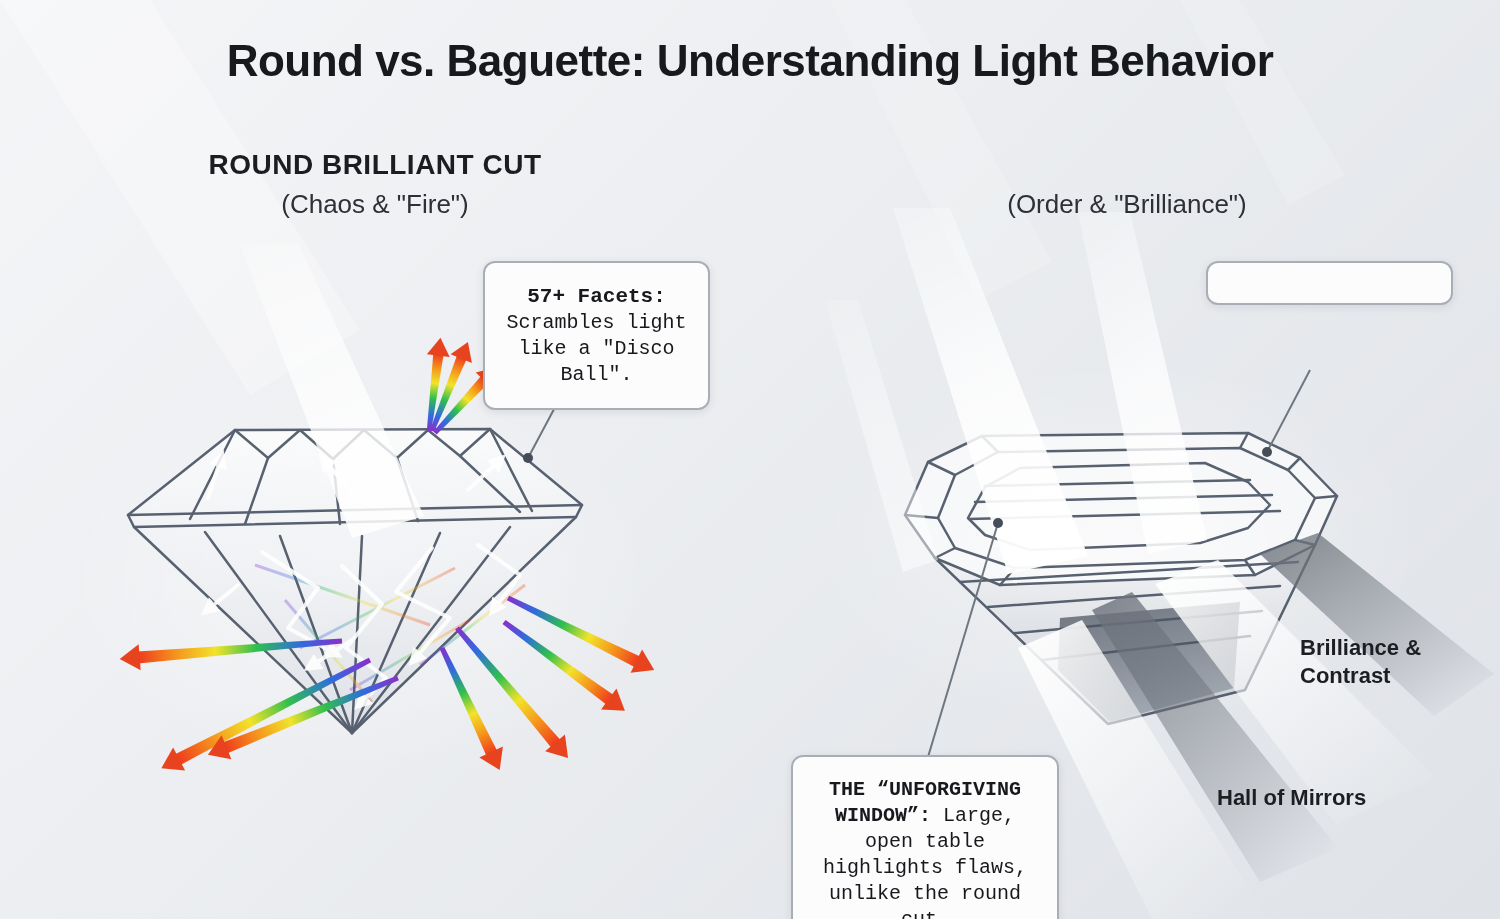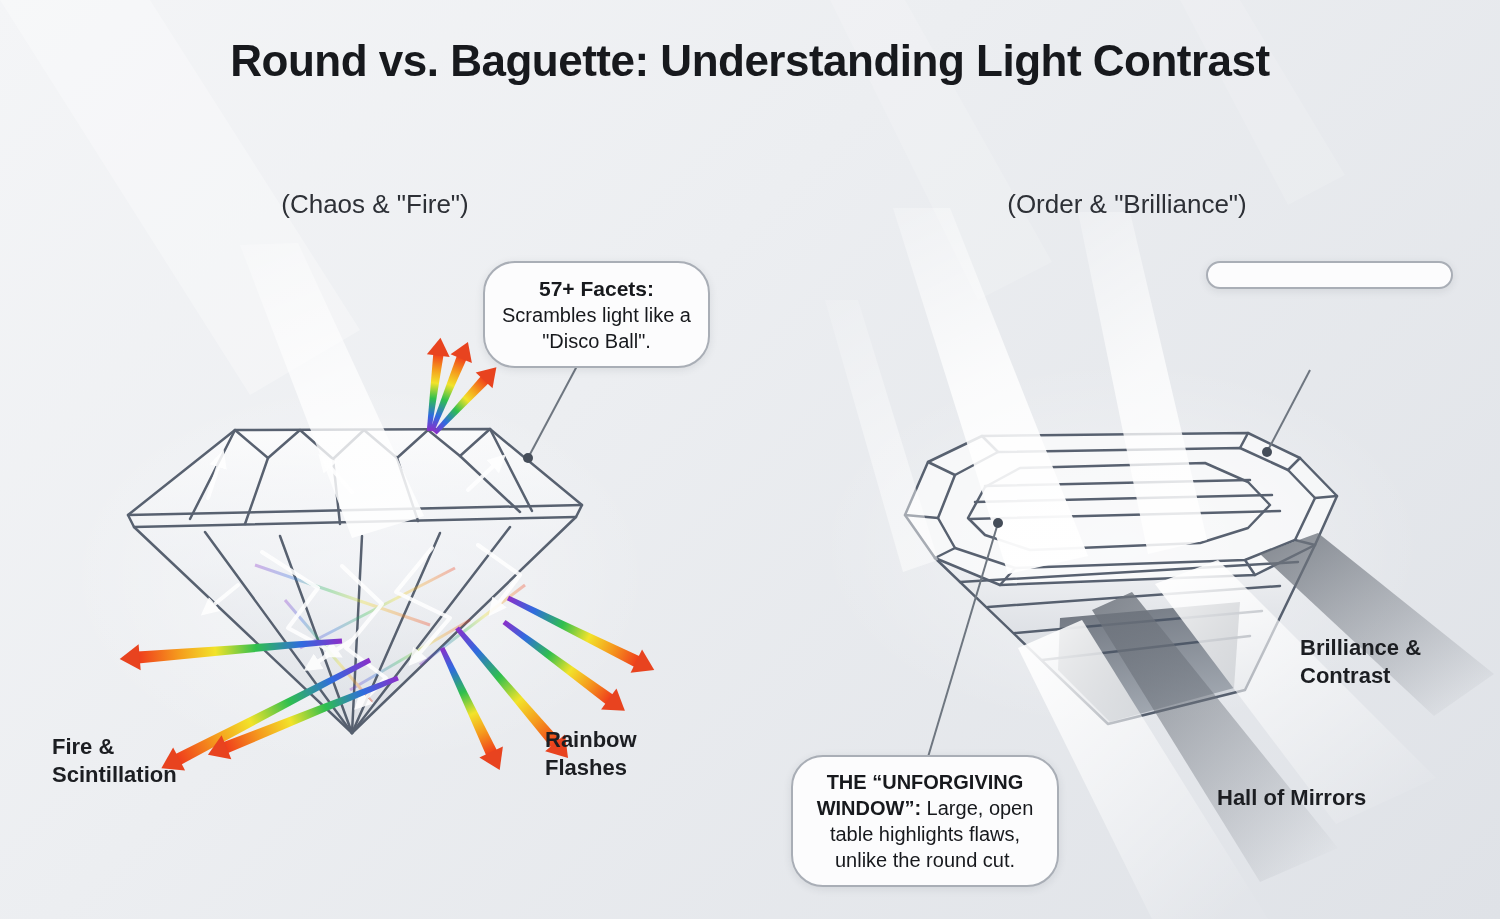--- a/index.html
+++ b/index.html
@@ -19,23 +19,24 @@
   }
   .panel-sub{
     position:absolute;top:189px;width:500px;text-align:center;
     font-size:26px;font-weight:normal;color:#2d3036;
   }
   .head-left{left:125px;} .head-right{left:877px;}
   .callout{
     position:absolute;box-sizing:border-box;
     background:var(--callout-bg,#fcfcfd);
     border:2px solid var(--callout-border,#a9aeb6);
-    border-radius:32px;padding:12px 14px;text-align:center;
+    border-radius:12px;padding:20px 14px;text-align:center;
     font-size:20px;line-height:1.3;color:var(--text,#17191d);
     box-shadow:0 2px 8px rgba(40,45,60,.10);
+    font-family:Liberation Mono, monospace;
   }
   .callout strong{font-weight:bold;}
   .callout.titled strong{display:block;font-size:21px;}
   .co-left{left:483px;top:261px;width:227px;}
   .co-right{left:1206px;top:261px;width:247px;}
   .co-window{left:791px;top:755px;width:268px;}
   .fig-label{
     position:absolute;font-weight:bold;font-size:22px;line-height:1.25;
     color:#1c1e22;text-align:left;
   }
@@ -236,37 +237,36 @@
       <line x1="1310" y1="370" x2="1267" y2="452"></line>
       <line x1="928" y1="757" x2="998" y2="523"></line>
     </g>
     <g fill="#454d59">
       <circle cx="528" cy="458" r="5"></circle>
       <circle cx="1267" cy="452" r="5"></circle>
       <circle cx="998" cy="523" r="5"></circle>
     </g>
   </svg>
 
-  <div class="main-title">Round vs. Baguette: Understanding Light Contrast</div>
-
+  <div class="main-title">Round vs. Baguette: Understanding Light Behavior</div>
+
+  <div class="panel-head head-left">ROUND BRILLIANT CUT</div>
   <div class="panel-sub head-left">(Chaos &amp; "Fire")</div>
 
   <div class="panel-sub head-right">(Order &amp; "Brilliance")</div>
 
   <div class="callout titled co-left">
     <strong>57+ Facets:</strong>
     <span>Scrambles light like a "Disco Ball".</span>
   </div>
 
   <div class="callout titled co-right">
   </div>
 
   <div class="callout co-window">
     <strong>THE “UNFORGIVING WINDOW”:</strong>
     <span>Large, open table highlights flaws, unlike the round cut.</span>
   </div>
 
-  <div class="fig-label lb-fire">Fire &amp; Scintillation</div>
-  <div class="fig-label lb-rainbow">Rainbow Flashes</div>
   <div class="fig-label lb-brill">Brilliance &amp; Contrast</div>
   <div class="fig-label lb-hall">Hall of Mirrors</div>
 
 </div>
 
 </body></html>

